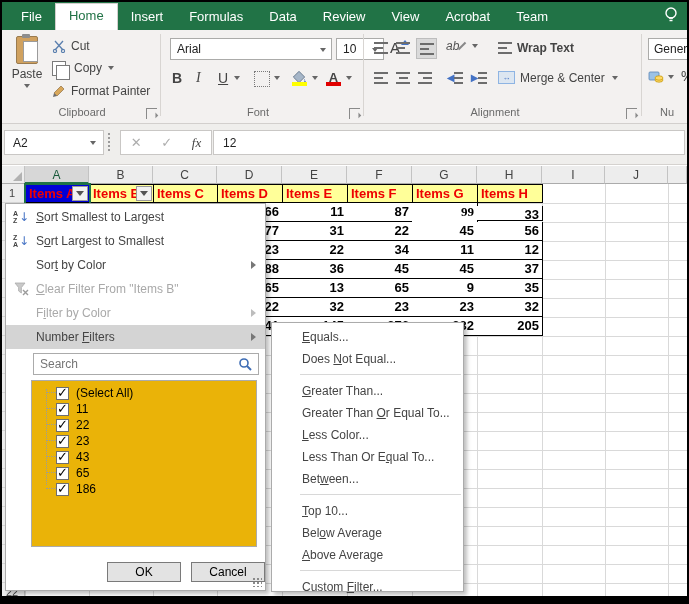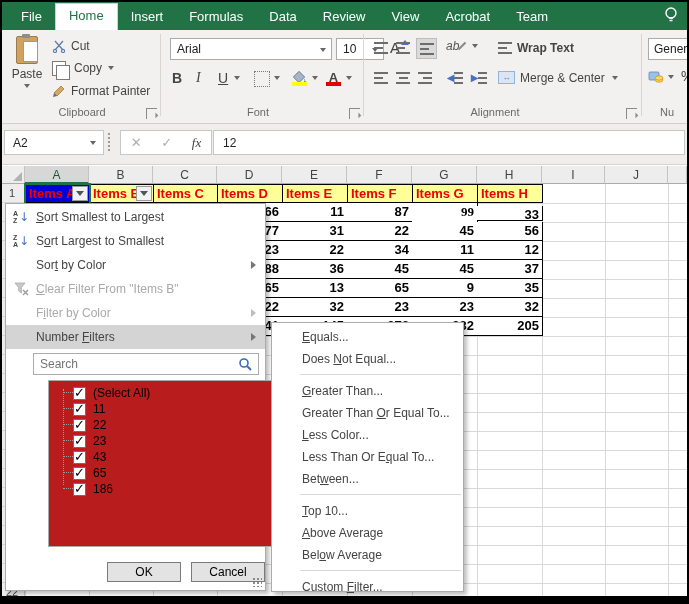--- a/index.html
+++ b/index.html
@@ -68,21 +68,21 @@
   .mitem .mlbl{white-space:nowrap;}
   .mitem .marr{margin-left:auto;margin-right:9px;width:0;height:0;border-top:4px solid transparent;border-bottom:4px solid transparent;border-left:5px solid #777;}
   .mitem.dis{color:#a9a9a9;}
   .mitem.dis .marr{border-left-color:#bdbdbd;}
   .mitem.hl{background:#d4d4d4;}
   .sorticon{display:flex;align-items:center;}
   .sorticon .az{display:flex;flex-direction:column;font-size:7px;font-weight:bold;color:#444;line-height:7px;}
   .sorticon .dn{color:#4472c4;font-size:12px;line-height:12px;margin-left:1px;font-family:"DejaVu Sans",sans-serif;}
   .searchbox{position:absolute;left:27px;top:149px;width:226px;height:22px;border:1px solid #ababab;background:#fff;box-sizing:border-box;display:flex;align-items:center;}
   .searchbox input{flex:1;border:none;outline:none;font-size:12px;color:#444;padding-left:6px;font-family:inherit;background:transparent;}
-  .listbox{position:absolute;left:42px;top:176px;width:226px;height:167px;border:1px solid #ababab;background:#b91c1c;box-sizing:border-box;overflow:hidden;}
+  .listbox{position:absolute;left:25px;top:176px;width:226px;height:167px;border:1px solid #ababab;background:#eab308;box-sizing:border-box;overflow:hidden;}
   .treeline{position:absolute;left:14px;top:8px;width:1px;border-left:1px dotted #9b9b9b;}
   .chkrow{position:absolute;left:0;width:100%;height:16px;display:flex;align-items:center;}
   .chkrow .dash{width:10px;height:1px;border-top:1px dotted #9b9b9b;margin-left:14px;}
   .chkrow .cbx{width:13px;height:13px;border:1px solid #6e6e6e;background:#fff;box-sizing:border-box;margin-left:0;position:relative;}
   .chkrow .cbx:after{content:"✓";position:absolute;left:0px;top:-3px;font-size:13px;font-weight:bold;color:#000;font-family:"DejaVu Sans",sans-serif;}
   .chkrow .clbl{margin-left:7px;font-size:12px;color:#000;}
   .pbtn{position:absolute;width:74px;height:20px;background:#e3e3e3;border:1px solid #7a7a7a;box-sizing:border-box;
         font-size:12px;color:#000;text-align:center;line-height:18px;}
   .grip{position:absolute;right:3px;bottom:3px;width:9px;height:9px;
         background:radial-gradient(circle at 1px 1px,#8a8a8a 1px,transparent 1.2px) 0 0/4px 4px;}
@@ -500,21 +500,21 @@
       <div class="smitem"><span></span><u>E</u><span>quals...</span></div>
       <div class="smitem"><span>Does </span><u>N</u><span>ot Equal...</span></div>
       <div class="smsep"></div>
       <div class="smitem"><span></span><u>G</u><span>reater Than...</span></div>
       <div class="smitem"><span>Greater Than </span><u>O</u><span>r Equal To...</span></div>
       <div class="smitem"><span></span><u>L</u><span>ess Color...</span></div>
       <div class="smitem"><span>Less Than Or E</span><u>q</u><span>ual To...</span></div>
       <div class="smitem"><span>Bet</span><u>w</u><span>een...</span></div>
       <div class="smsep"></div>
       <div class="smitem"><span></span><u>T</u><span>op 10...</span></div>
+      <div class="smitem"><span>Bel</span><u>o</u><span>w Average</span></div>
       <div class="smitem"><span></span><u>A</u><span>bove Average</span></div>
-      <div class="smitem"><span>Bel</span><u>o</u><span>w Average</span></div>
       <div class="smsep"></div>
       <div class="smitem"><span>Custom </span><u>F</u><span>ilter...</span></div>
     </div>
 
   <div class="bottombar"></div>
   <div class="frame"></div>
 </div>
 
 </body></html>

